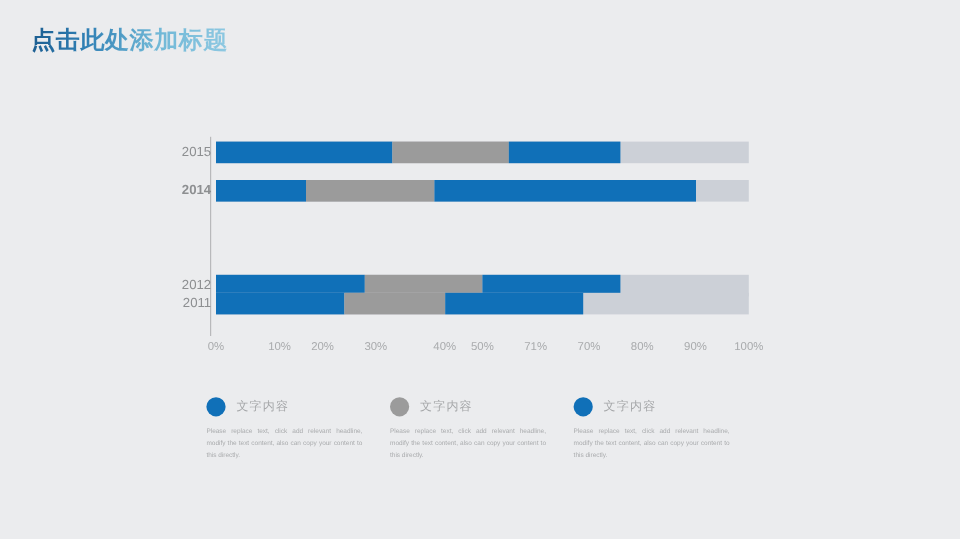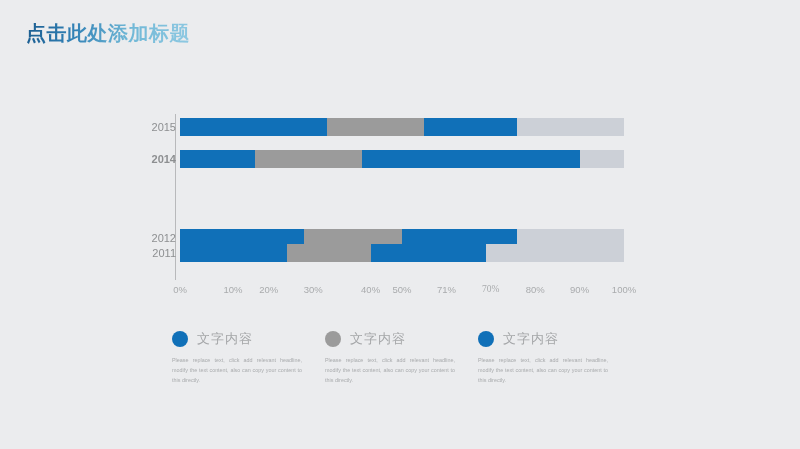--- a/index.html
+++ b/index.html
@@ -127,21 +127,21 @@
     gap: 9px;
     height: 22px;
   }
   .legend-dot {
     width: 16px;
     height: 16px;
     border-radius: 50%;
     flex: 0 0 auto;
   }
   .legend-title {
-    font-size: 13px;
+    font-size: 10px;
     color: #a4a6a8;
     letter-spacing: 1px;
     white-space: nowrap;
   }
   .legend-body {
     margin-top: 5px;
     width: 130px;
     font-size: 5.4px;
     line-height: 1.85;
     color: #a9abad;
@@ -190,21 +190,21 @@
 
   <div id="x-axis">
 
   <div class="x-tick" style="left: 0px;">0%</div>
       <div class="x-tick" style="left: 53px;">10%</div>
       <div class="x-tick" style="left: 88.8px;">20%</div>
       <div class="x-tick" style="left: 133.2px;">30%</div>
       <div class="x-tick" style="left: 177.6px; margin-left: 13px;">40%</div>
       <div class="x-tick" style="left: 222px;">50%</div>
       <div class="x-tick" style="left: 266.4px;">71%</div>
-      <div class="x-tick" style="left: 310.8px; font-family: Liberation Serif, serif;">70%</div>
+      <div class="x-tick" style="left: 310.8px;">70%</div>
       <div class="x-tick" style="left: 355.2px;">80%</div>
       <div class="x-tick" style="left: 399.6px;">90%</div>
       <div class="x-tick" style="left: 444px;">100%</div>
     </div>
 
 </div>
 
 <div id="legend">
 
 <div class="legend-item">

